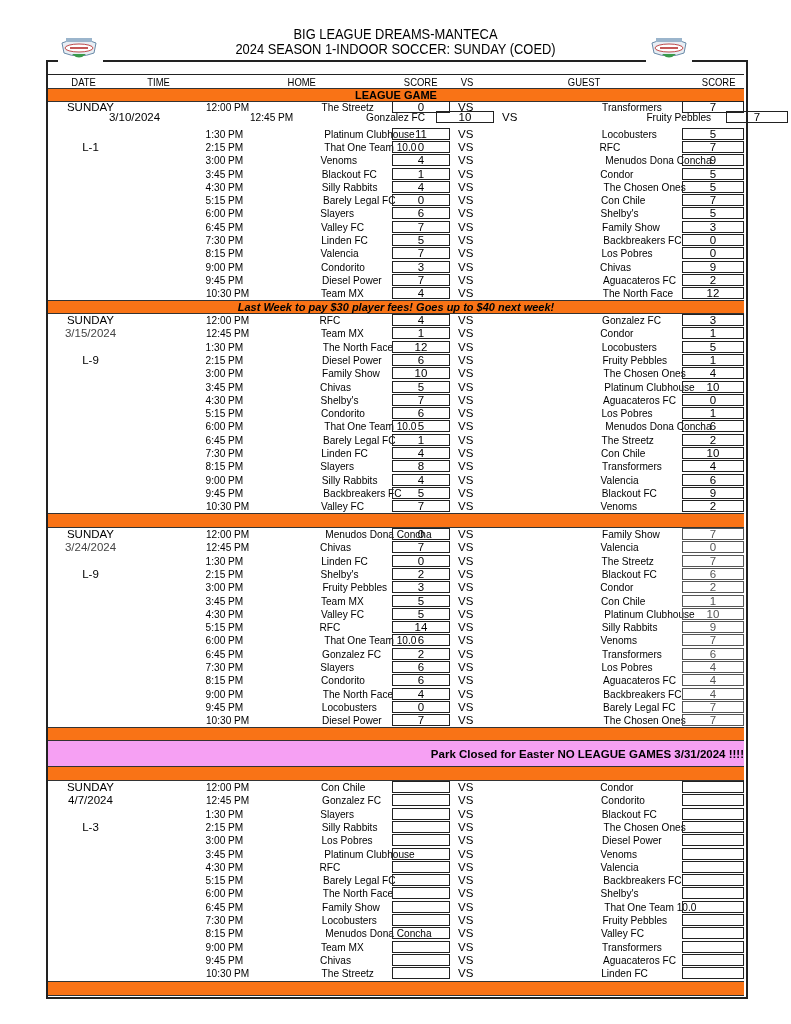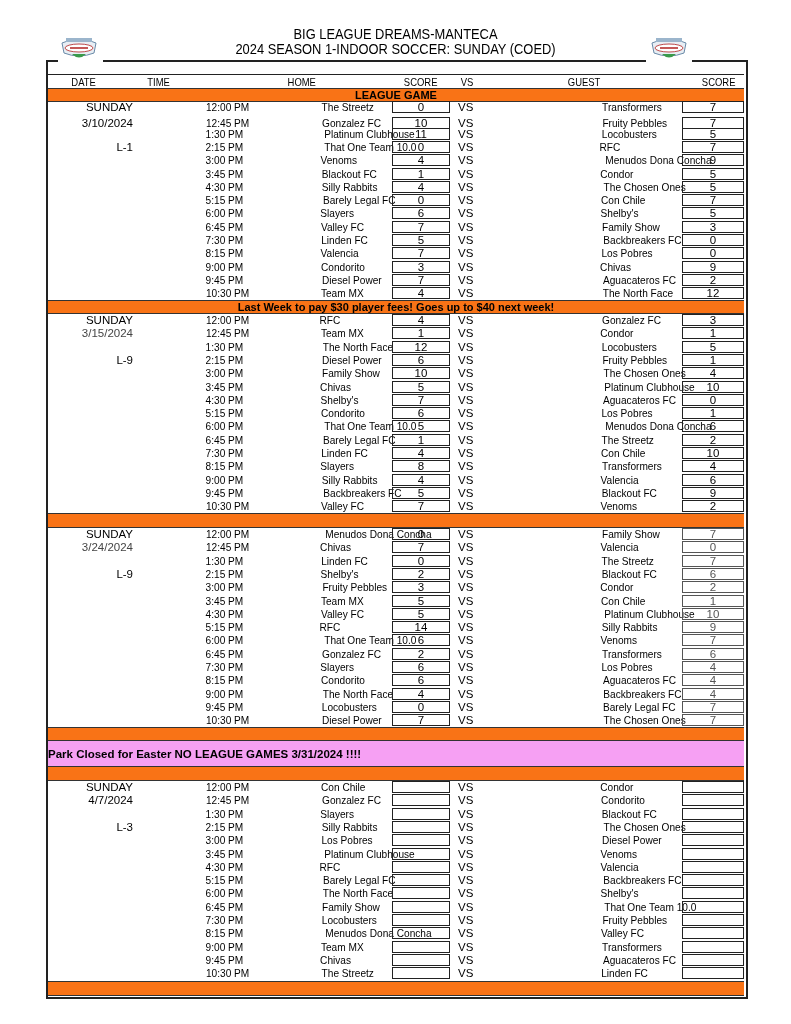--- a/index.html
+++ b/index.html
@@ -8,24 +8,24 @@
   .t1 { top:27px; }
   .t2 { top:42px; }
   .logo { position:absolute; top:33px; width:42px; height:30px; }
   .logo-l { left:58px; }
   .logo-r { left:648px; }
   .topline { position:absolute; top:60px; height:2px; background:#222; }
   .sheet { position:absolute; left:46px; top:60px; width:698px; height:937px; border-left:2px solid #222; border-right:2px solid #222; border-bottom:2px solid #222; }
   .hdr-row { position:absolute; left:46px; top:74px; width:698px; height:14px; border-top:1.5px solid #222; font-size:10.5px; line-height:14px; }
   .hdr-row span { position:absolute; top:0; transform:scaleX(0.9); }
   .yband { position:absolute; left:48px; width:696px; background:#f97316; border-top:1px solid #333; border-bottom:1px solid #333; text-align:center; font-weight:bold; font-size:11px; }
-  .pband { position:absolute; left:48px; width:696px; background:#f6a0f3; border-top:1px solid #333; border-bottom:1px solid #333; text-align:left; font-weight:bold; font-size:11.5px; }
+  .pband { position:absolute; left:48px; width:696px; background:#f6a0f3; border-top:1px solid #333; border-bottom:1px solid #333; text-align:right; font-weight:bold; font-size:11.5px; }
   .row { position:absolute; left:48px; width:696px; height:13.3px; font-size:11.5px; line-height:13px; }
   .row span { position:absolute; top:0; white-space:nowrap; }
-  .c-date { left:0; width:85px; text-align:right; }
+  .c-date { left:0; width:85px; text-align:center; }
   .c-time { left:85px; width:70px; text-align:right; }
   .c-home { left:160px; width:220px; text-align:center; }
   .c-hs { left:344px; width:58px; height:12px; border:1px solid #222; border-bottom-width:1.5px; text-align:center; box-sizing:border-box; line-height:11px; }
   .c-vs { left:410px; width:20px; text-align:left; }
   .c-guest { left:440px; width:220px; text-align:center; }
   .c-gs { left:634px; width:62px; height:12px; border:1px solid #222; border-bottom-width:1.5px; text-align:center; box-sizing:border-box; line-height:11px; }
   .light .c-gs { color:#555; font-weight:normal; border-color:#555; }
   .txt { display:inline-block; transform:scaleX(0.88); transform-origin:center; }
   .date-gray { color:#444; }
 </style>
@@ -80,21 +80,21 @@
       <span class="c-home">
         <span class="txt">The Streetz</span>
       </span>
       <span class="c-hs">0</span>
       <span class="c-vs">VS</span>
       <span class="c-guest">
         <span class="txt">Transformers</span>
       </span>
       <span class="c-gs">7</span>
     </div>
-    <div class="row" style="top: 117px;">
+    <div class="row" style="top: 111px; margin-left: 44px;">
       <span class="c-date">3/10/2024</span>
       <span class="c-time">
         <span class="txt">12:45 PM</span>
       </span>
       <span class="c-home">
         <span class="txt">Gonzalez FC</span>
       </span>
       <span class="c-hs">10</span>
       <span class="c-vs">VS</span>
       <span class="c-guest">
@@ -280,21 +280,21 @@
       </span>
       <span class="c-hs">4</span>
       <span class="c-vs">VS</span>
       <span class="c-guest">
         <span class="txt">The North Face</span>
       </span>
       <span class="c-gs">12</span>
     </div>
   </div>
 
-<div class="yband" style="top:300px;height:12px;line-height:12px;">Last Week to pay $30 player fees! Goes up to $40 next week!</div>
+<div class="yband" style="top:300px;height:12px;line-height:12px;font-style:italic;">Last Week to pay $30 player fees! Goes up to $40 next week!</div>
 
 <div id="week-1">
     <div class="row" style="top: 314px;">
       <span class="c-date">SUNDAY</span>
       <span class="c-time">
         <span class="txt">12:00 PM</span>
       </span>
       <span class="c-home">
         <span class="txt">RFC</span>
       </span>

